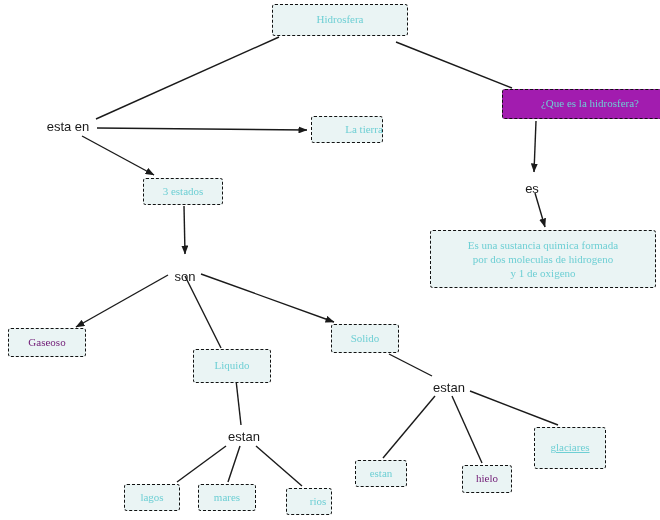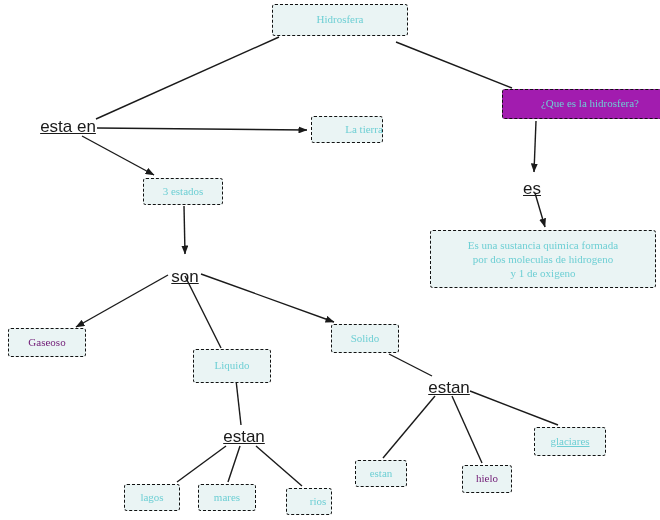--- a/index.html
+++ b/index.html
@@ -42,29 +42,28 @@
     padding: 2px 6px;
   }
   .node.multiline {
     white-space: pre-line;
     line-height: 1.3;
   }
   .linklabel {
     position: absolute;
     color: #1a1a1a;
     font-family: "Liberation Sans", sans-serif;
-    font-size: 17px;
+    font-size: 13px;
     line-height: 1;
     background: transparent;
     white-space: pre;
     text-align: center;
     display: flex;
     align-items: center;
     justify-content: center;
-    text-decoration: underline;
   }
 </style>
 </head>
 <body>
 
 <div id="canvas" style="background: rgb(255, 255, 255);">
 
   <svg id="edges" viewBox="0 0 660 520" width="660" height="520">
     <defs>
       <marker id="arrowhead" markerWidth="9" markerHeight="7" refX="8.5" refY="3.5" orient="auto" markerUnits="userSpaceOnUse">
@@ -102,21 +101,21 @@
 por dos moleculas de hidrogeno
 y 1 de oxigeno</div>
       <div class="node" style="left: 8px; top: 328px; width: 78px; height: 29px; background: rgb(234, 244, 244); color: #701a75; border-color: rgb(17, 17, 17);">Gaseoso</div>
       <div class="node" style="left: 193px; top: 349px; width: 78px; height: 34px; background: rgb(234, 244, 244); color: rgb(110, 207, 212); border-color: rgb(17, 17, 17);">Liquido</div>
       <div class="node" style="left: 331px; top: 324px; width: 68px; height: 29px; background: rgb(234, 244, 244); color: rgb(110, 207, 212); border-color: rgb(17, 17, 17);">Solido</div>
       <div class="node" style="left: 124px; top: 484px; width: 56px; height: 27px; background: rgb(234, 244, 244); color: rgb(110, 207, 212); border-color: rgb(17, 17, 17);">lagos</div>
       <div class="node" style="left: 198px; top: 484px; width: 58px; height: 27px; background: rgb(234, 244, 244); color: rgb(110, 207, 212); border-color: rgb(17, 17, 17);">mares</div>
       <div class="node" style="left: 286px; top: 488px; width: 46px; height: 27px; background: rgb(234, 244, 244); color: rgb(110, 207, 212); border-color: rgb(17, 17, 17); padding-left: 24px;">rios</div>
       <div class="node" style="left: 355px; top: 460px; width: 52px; height: 27px; background: rgb(234, 244, 244); color: rgb(110, 207, 212); border-color: rgb(17, 17, 17);">estan</div>
       <div class="node" style="left: 462px; top: 465px; width: 50px; height: 28px; background: rgb(234, 244, 244); color: #701a75; border-color: rgb(17, 17, 17);">hielo</div>
-      <div class="node" style="left: 534px; top: 427px; width: 72px; height: 29px; background: rgb(234, 244, 244); color: rgb(110, 207, 212); border-color: rgb(17, 17, 17); text-decoration: underline;">glaciares</div>
+      <div class="node" style="left: 534px; top: 427px; width: 72px; height: 42px; background: rgb(234, 244, 244); color: rgb(110, 207, 212); border-color: rgb(17, 17, 17); text-decoration: underline;">glaciares</div>
     </div>
   <div id="label-layer">
       <div class="linklabel" style="left: 44px; top: 118px; width: 48px; height: 16px; color: rgb(26, 26, 26);">esta en</div>
       <div class="linklabel" style="left: 523px; top: 180px; width: 18px; height: 16px; color: rgb(26, 26, 26);">es</div>
       <div class="linklabel" style="left: 172px; top: 259px; width: 26px; height: 16px; color: rgb(26, 26, 26); margin-top: 9px;">son</div>
       <div class="linklabel" style="left: 225px; top: 428px; width: 38px; height: 16px; color: rgb(26, 26, 26);">estan</div>
       <div class="linklabel" style="left: 430px; top: 379px; width: 38px; height: 16px; color: rgb(26, 26, 26);">estan</div>
     </div>
 
 </div>

